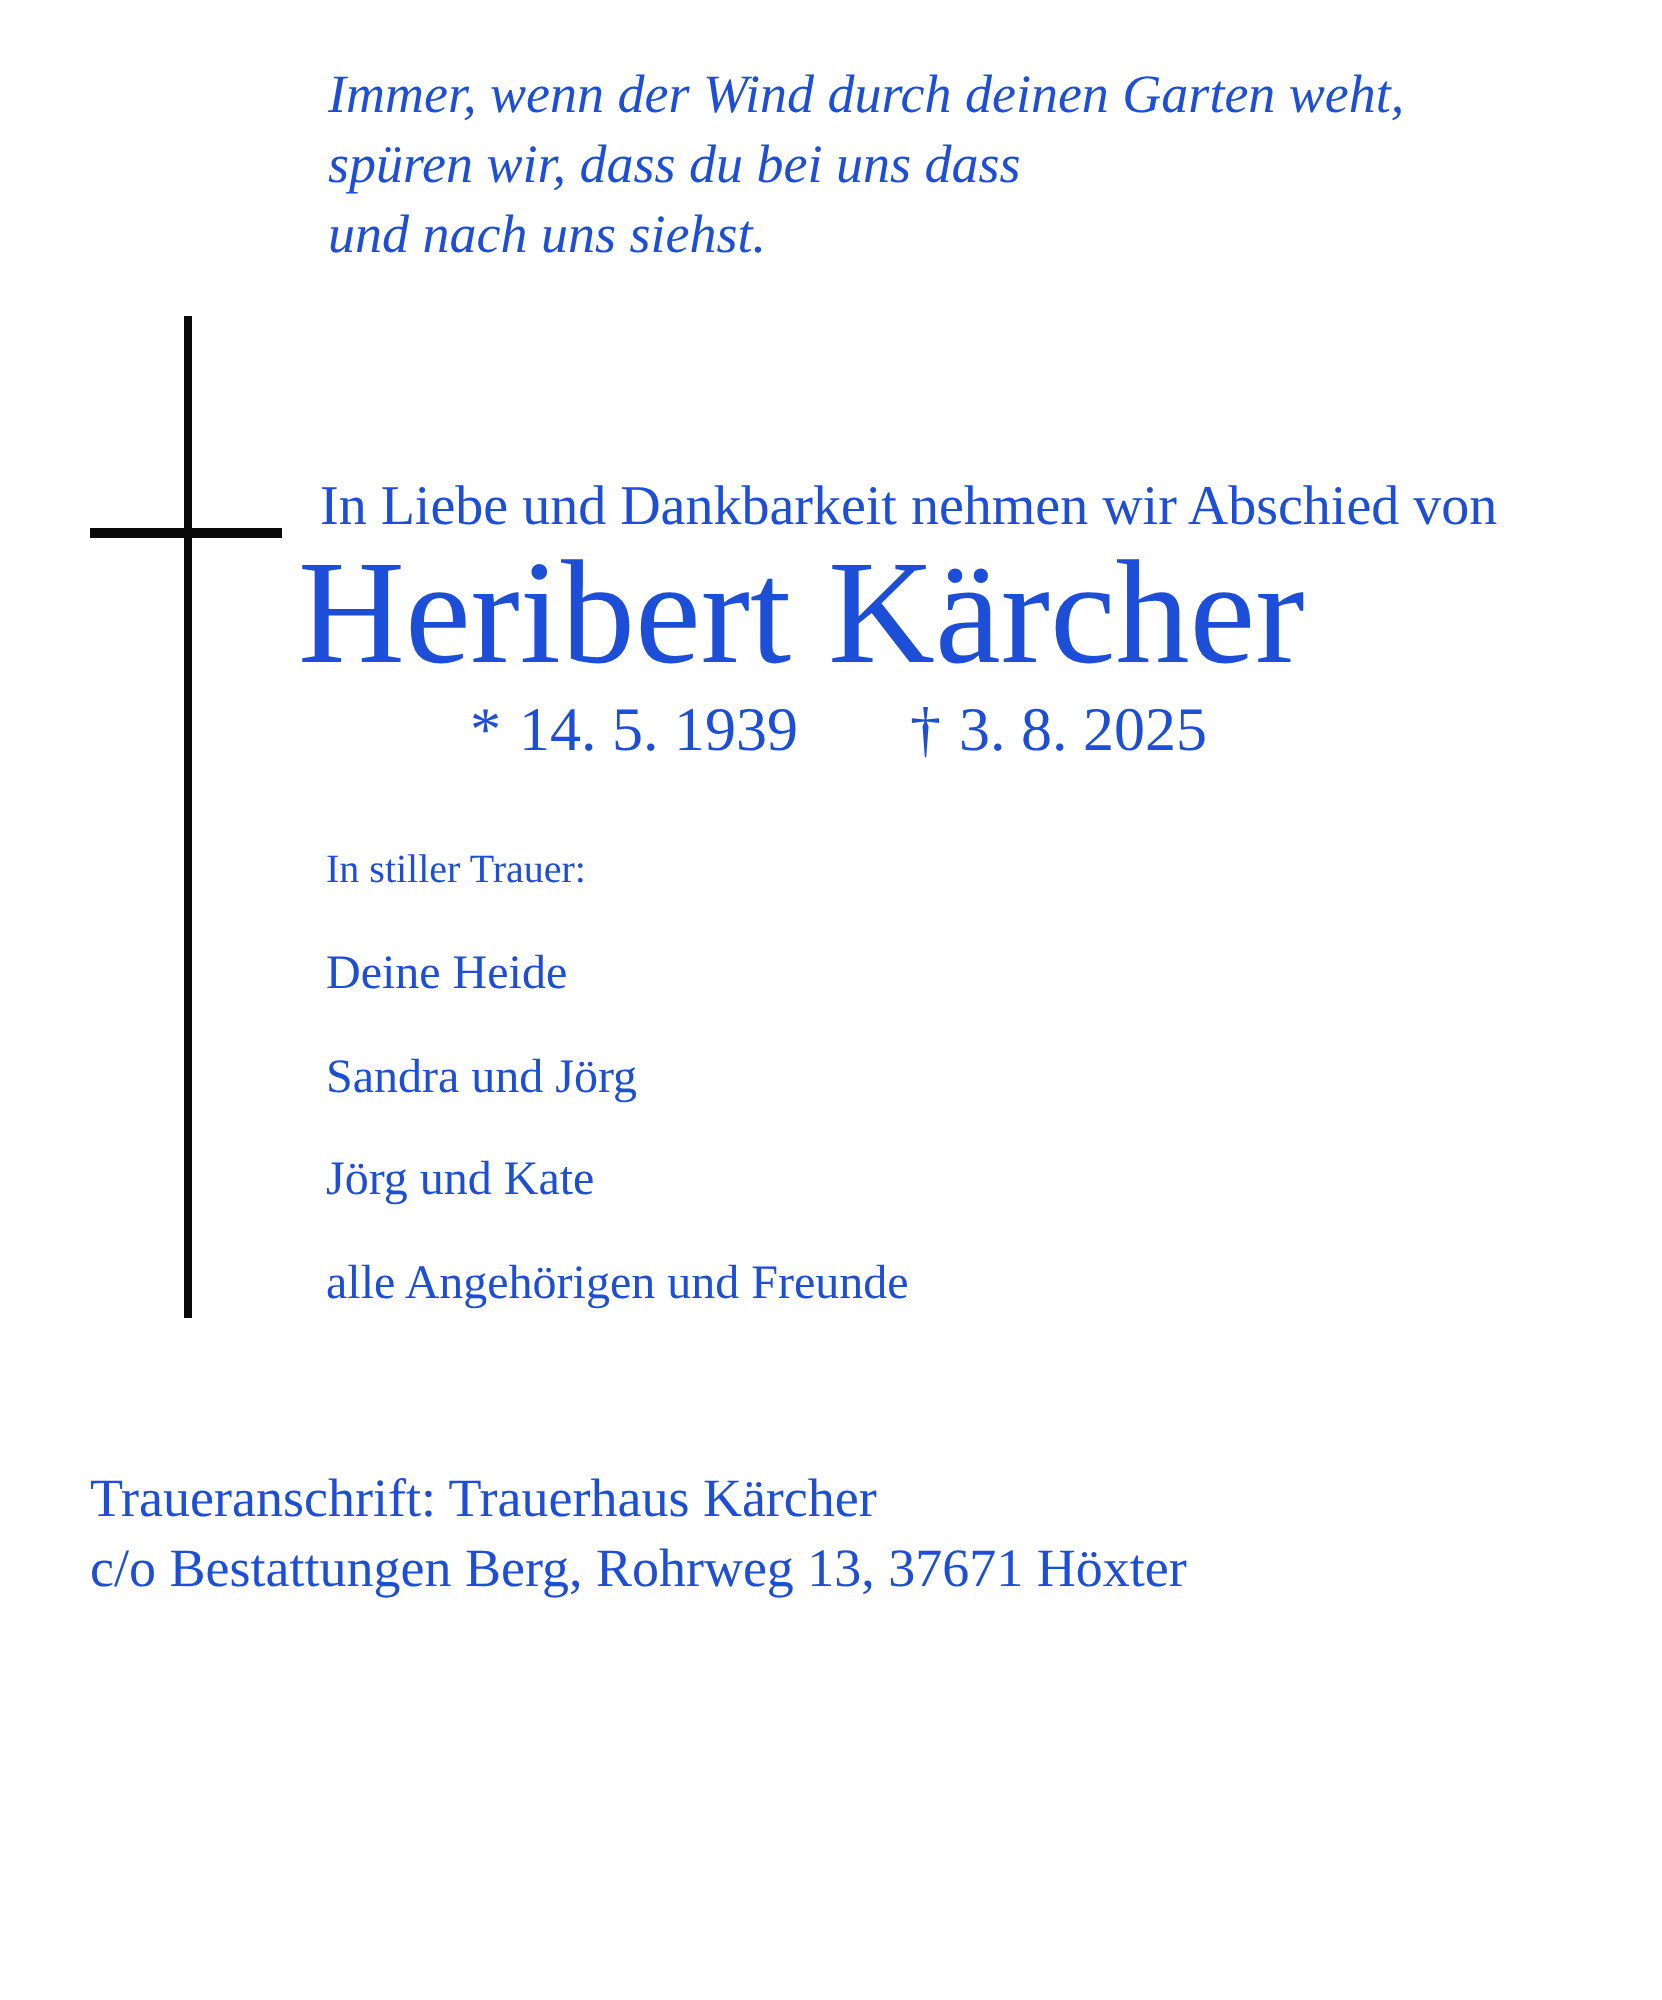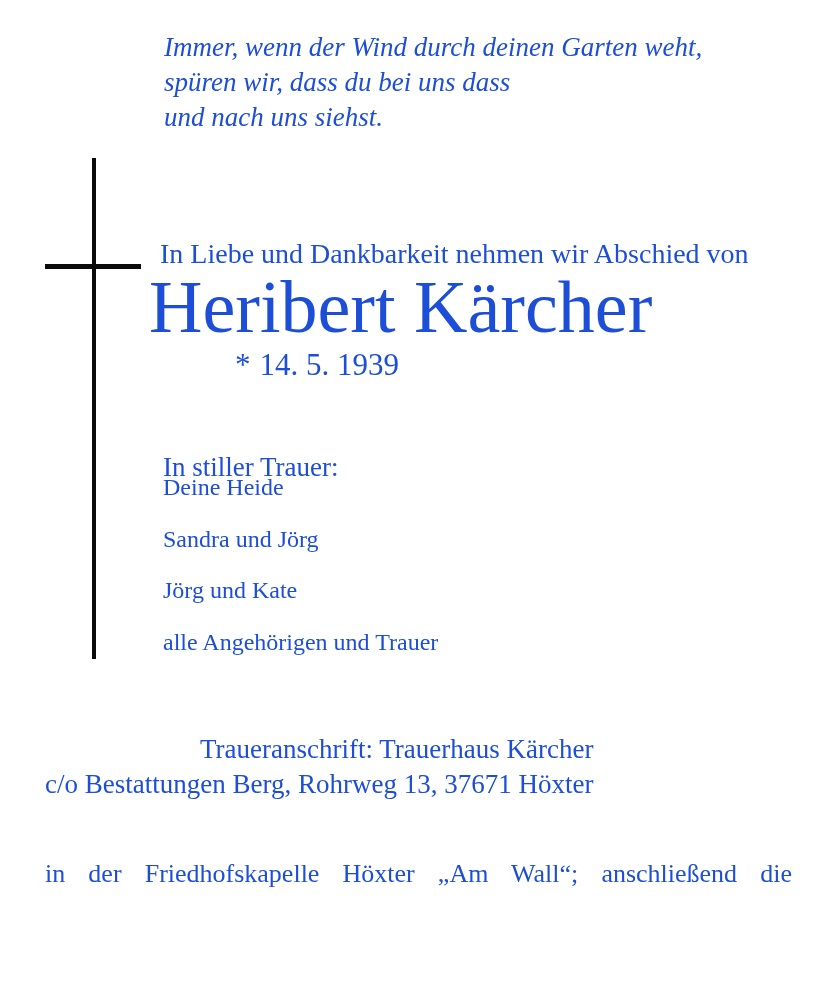--- a/index.html
+++ b/index.html
@@ -65,40 +65,38 @@
     line-height: 30px;
     white-space: nowrap;
   }
   .birth-date { left: 235px; }
   .death-date { left: 455px; }
   .date-symbol { margin-right: 9px; }
 
   .mourning-heading {
     left: 163px;
     top: 420px;
-    font-size: 27px;
+    font-size: 20px;
     line-height: 30px;
     white-space: nowrap;
-    margin-top: 32px;
   }
   .mourners {
     left: 163px;
     top: 462px;
     font-size: 24px;
     line-height: 51.5px;
     white-space: nowrap;
   }
 
   .address {
     left: 45px;
     top: 732px;
     font-size: 27px;
     line-height: 35px;
     white-space: nowrap;
-    text-align: right;
   }
 
   .service {
     left: 45px;
     top: 856px;
     width: 747px;
     font-size: 26px;
     line-height: 35px;
   }
   .service .just {
@@ -122,31 +120,33 @@
     <div class="abs cross-h"></div>
   </div>
 
   <div class="abs intro">In Liebe und Dankbarkeit nehmen wir Abschied von</div>
 
   <div class="abs deceased-name">Heribert Kärcher</div>
 
   <div class="abs date-line birth-date">
     <span class="date-symbol">*</span><span>14. 5. 1939</span>
   </div>
+  <div class="abs date-line death-date">
+    <span class="date-symbol">†</span><span>3. 8. 2025</span>
+  </div>
 
   <div class="abs mourning-heading">In stiller Trauer:</div>
   <div class="abs mourners">
     <div>Deine Heide</div>
     <div>Sandra und Jörg</div>
     <div>Jörg und Kate</div>
-    <div>alle Angehörigen und Trauer</div>
+    <div>alle Angehörigen und Freunde</div>
   </div>
 
   <div class="abs address">
     <div>Traueranschrift: Trauerhaus Kärcher</div>
     <div>c/o Bestattungen Berg, Rohrweg 13, 37671 Höxter</div>
   </div>
 
   <div class="abs service">
-    <div class="just">in der Friedhofskapelle Höxter „Am Wall“; anschließend die</div>
   </div>
 
 </div>
 
 </body></html>

